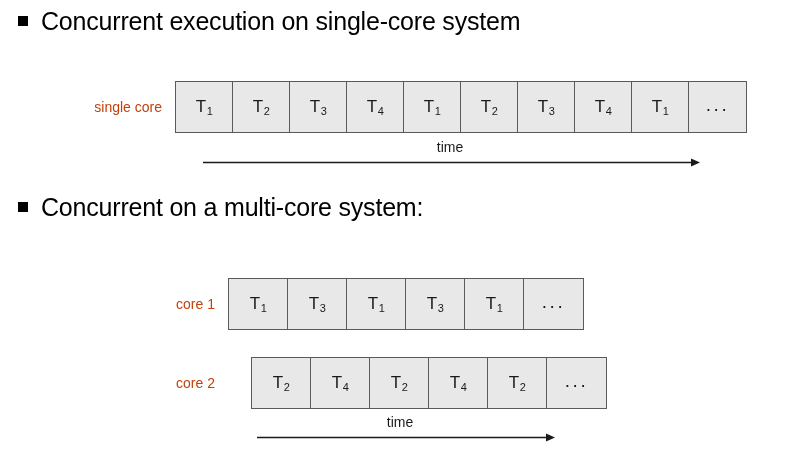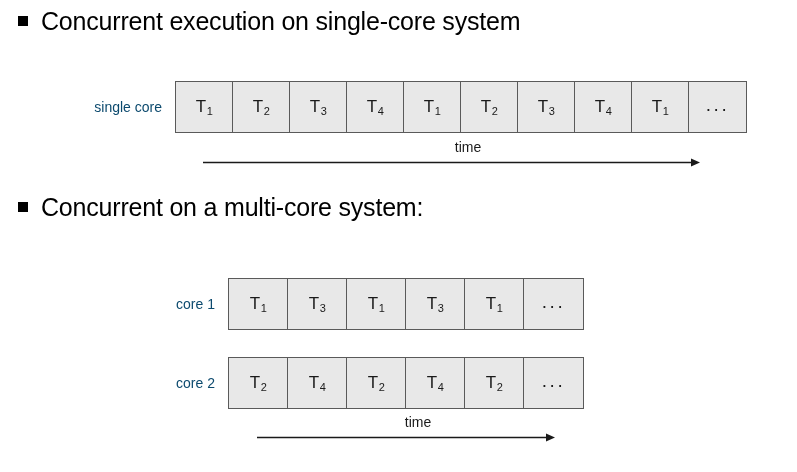--- a/index.html
+++ b/index.html
@@ -44,21 +44,21 @@
   .timeline-row {
     position: absolute;
     display: flex;
     align-items: center;
   }
   .row-label {
     font-size: 14px;
     line-height: 16px;
     text-align: right;
     white-space: nowrap;
-    color: #0c4a6e;
+    color: #c2410c;
   }
   .cells {
     display: flex;
     border: 1px solid #5a5a5a;
     border-right: 1px solid #5a5a5a;
     background: #e8e8e8;
     box-sizing: border-box;
   }
   .cell {
     box-sizing: border-box;
@@ -86,38 +86,37 @@
   }
 
   
   #row-single-core { left: 78px; top: 81px; }
   #row-single-core .row-label { width: 84px; margin-right: 13px; }
   #row-single-core .cells { height: 52px; }
   #row-single-core .cell { width: 57px; }
 
   
   #row-core-1 { left: 168px; top: 278px; }
-  #row-core-2 { left: 168px; top: 357px; }
+  #row-core-2 { left: 168px; top: 357px; gap: 23px; }
   #row-core-1 .row-label,
   #row-core-2 .row-label { width: 47px; margin-right: 13px; }
   #row-core-1 .cells,
   #row-core-2 .cells { height: 52px; }
   #row-core-1 .cell,
   #row-core-2 .cell { width: 59px; }
 
   
   .time-axis { position: absolute; }
   .time-axis .axis-label {
     position: absolute;
     font-size: 14px;
     line-height: 16px;
     white-space: nowrap;
     color: #1a1a1a;
     transform: translateX(-50%);
-    margin-left: 18px;
   }
   .time-axis .axis-arrow {
     position: absolute;
     left: 0;
     bottom: 0;
     height: 9px;
   }
 
   #time-axis-1 { left: 203px; top: 139px; width: 500px; height: 28px; }
   #time-axis-1 .axis-label { left: 247px; top: 0px; }

